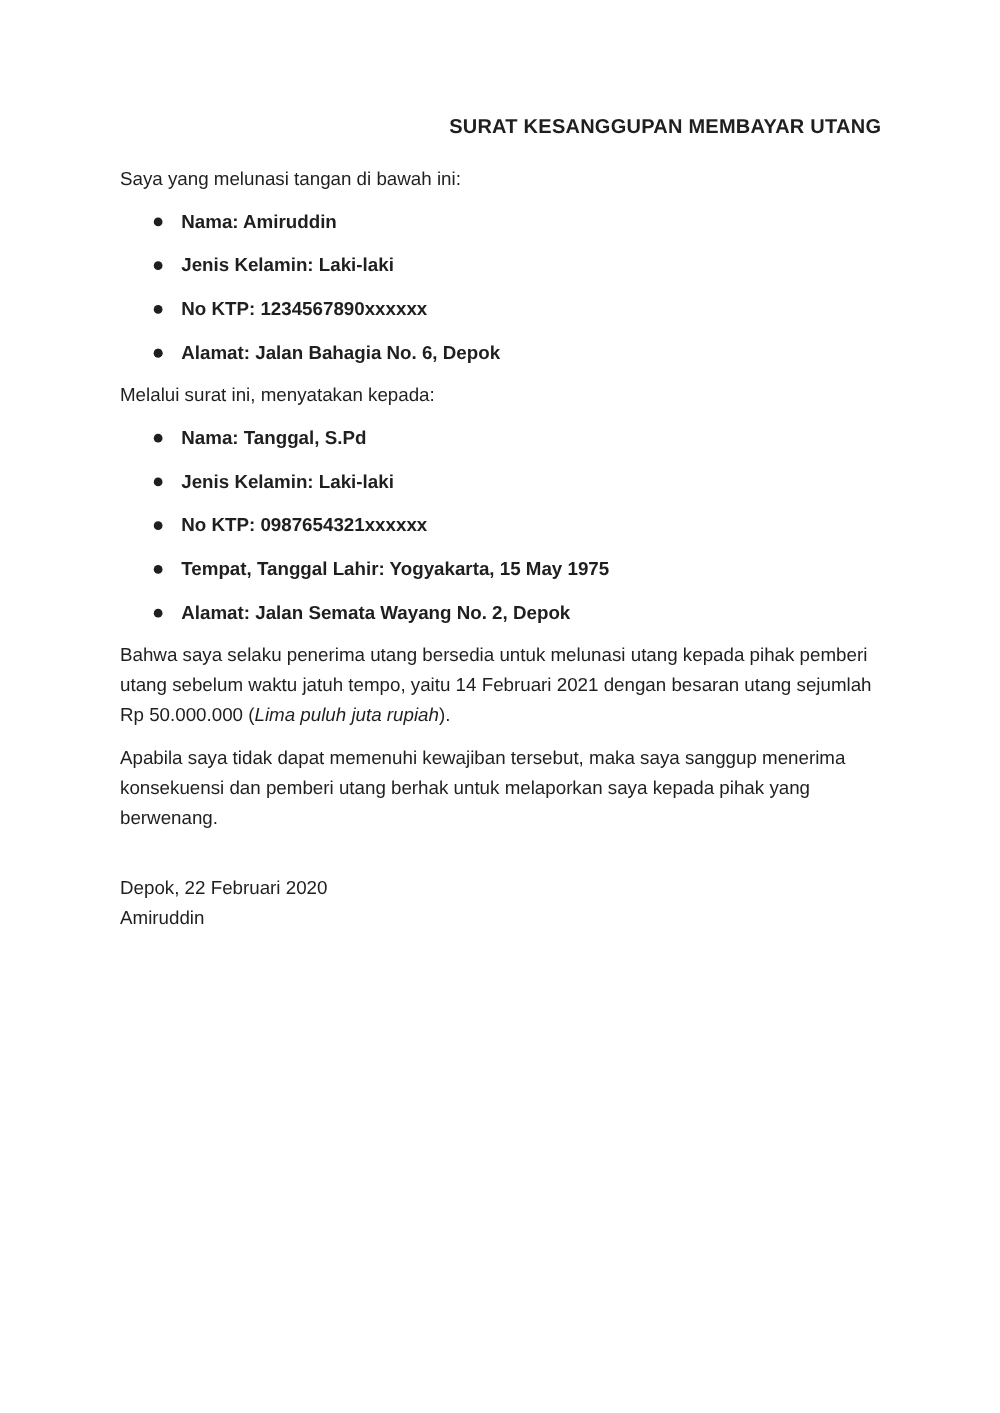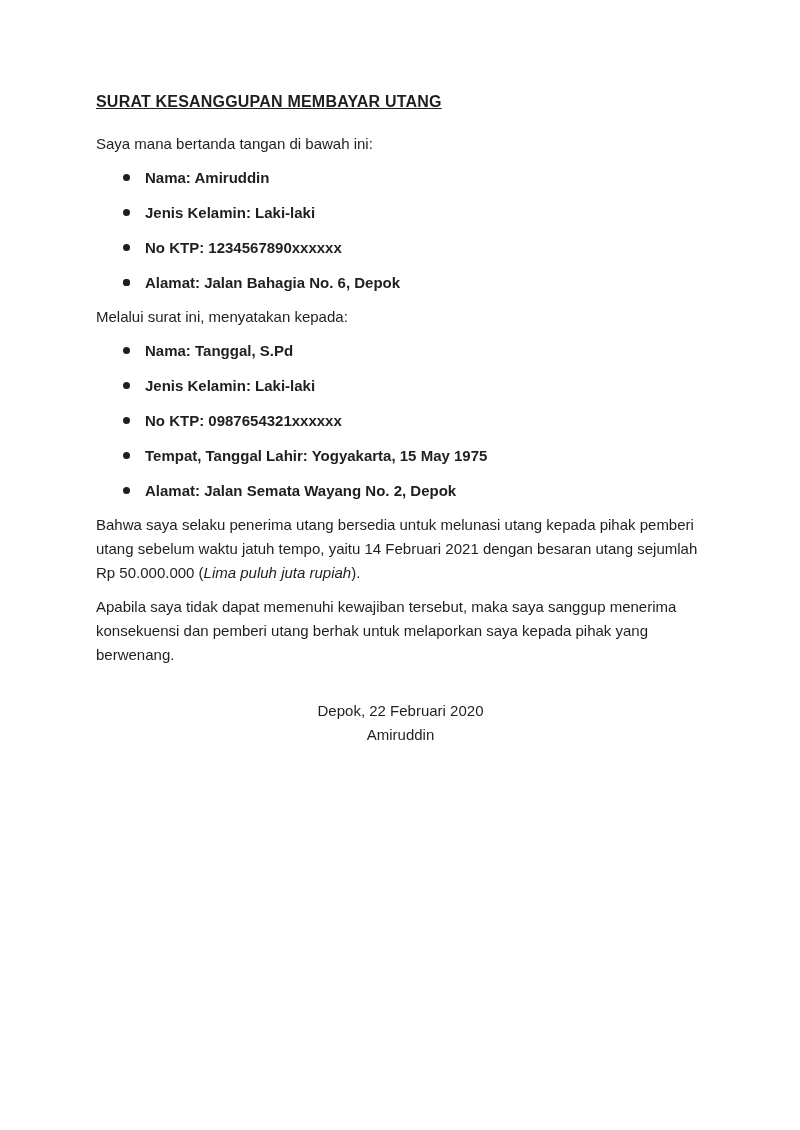--- a/index.html
+++ b/index.html
@@ -12,25 +12,24 @@
     color: var(--text-color, #1f1f1f);
     font-family: "Liberation Sans", "DejaVu Sans", sans-serif;
     font-size: 15px;
     line-height: 24px;
     padding: 90px 95px 0 96px;
     overflow: hidden;
   }
   .doc-title {
     font-size: 16px;
     font-weight: bold;
-    text-align: left;
+    text-align: right;
     line-height: 24px;
     margin: 0 0 18px 0;
     letter-spacing: 0.2px;
-    text-decoration: underline;
   }
   .para { margin: 0 0 10px 0; }
   ul.detail-list {
     list-style: none;
     margin: 10px 0 10px 0;
     padding: 0;
     font-weight: bold;
   }
   ul.detail-list li {
     position: relative;
@@ -41,32 +40,32 @@
   ul.detail-list .bullet {
     position: absolute;
     left: 27px;
     top: 8px;
     width: 7px;
     height: 7px;
     border-radius: 50%;
     background: var(--text-color, #1f1f1f);
   }
   .italic { font-style: italic; }
-  .sign-block { text-align: center; }
+  .sign-block { text-align: left; }
   .place-date { margin-top: 32px; }
   .signer-name { }
 </style>
 </head>
 <body>
 
 <div class="page">
 
   <h1 class="doc-title">SURAT KESANGGUPAN MEMBAYAR UTANG</h1>
 
-  <p class="para">Saya mana bertanda tangan di bawah ini:</p>
+  <p class="para">Saya yang melunasi tangan di bawah ini:</p>
 
   <ul class="detail-list">
     <li>
       <span class="bullet"></span>
       <span>Nama: Amiruddin</span>
     </li>
     <li>
       <span class="bullet"></span>
       <span>Jenis Kelamin: Laki-laki</span>
     </li>

